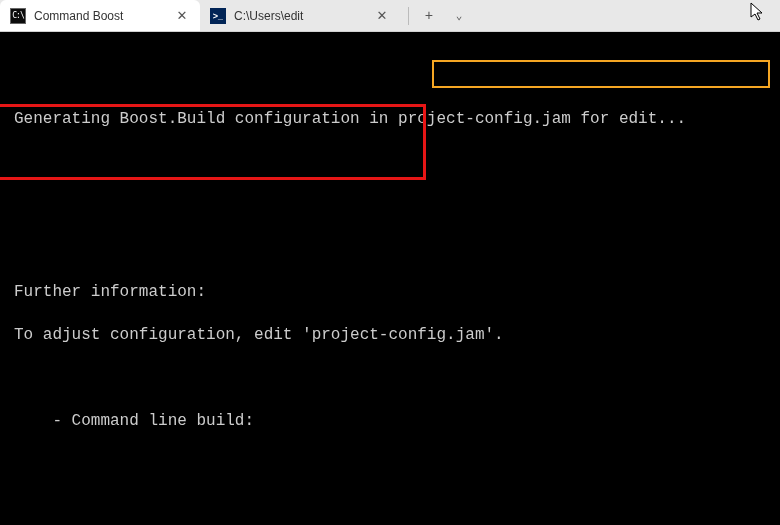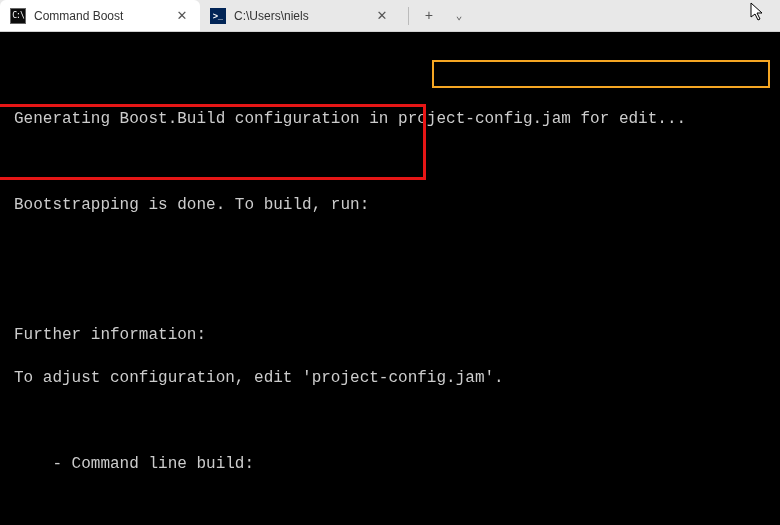--- a/index.html
+++ b/index.html
@@ -110,41 +110,40 @@
 <body>
 
 <div class="titlebar">
   <div class="tab active">
     <span class="tab-icon cmd-icon">C:\</span>
     <span>Command Boost</span>
     <span class="close">✕</span>
   </div>
   <div class="tab">
     <span class="tab-icon ps-icon">&gt;_</span>
-    <span>C:\Users\niels</span>
+    <span>C:\Users\edit</span>
     <span class="close">✕</span>
   </div>
   <div class="tab-actions">
     <span class="tab-divider"></span>
     <span class="icon-btn">+</span>
     <span class="icon-btn" style="font-size:11px;">⌄</span>
   </div>
 </div>
 
 <span class="mouse-cursor">
   <svg width="16" height="20" viewBox="0 0 16 20">
       <path d="M1 1 L1 15 L5 12 L8 18 L10 17 L7 11 L12 11 Z" fill="#fff" stroke="#000" stroke-width="1"></path>
     </svg>
 </span>
 
 <div class="terminal">
 <div> </div>
 <div><span>Generating Boost.Build configuration in </span><span>project-config.jam for edit...</span></div>
 <div> </div>
-<div>Bootstrapping is done. To build, run:</div>
 <div> </div>
 <div> </div>
 <div>Further information:</div>
 <div>To adjust configuration, edit 'project-config.jam'.</div>
 <div> </div>
 <div>    - Command line build:</div>
 
 
 
 

